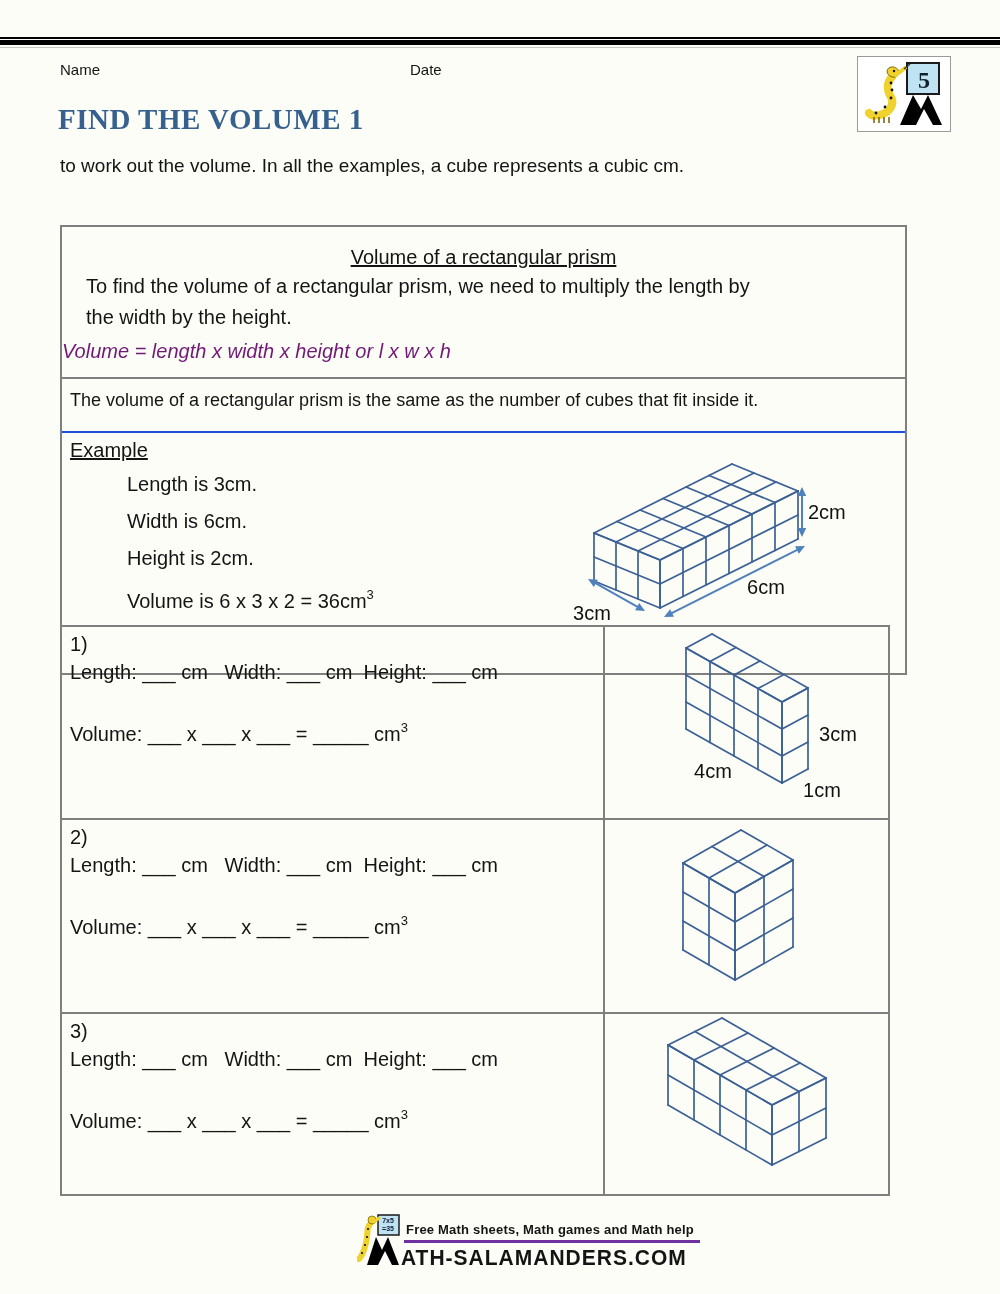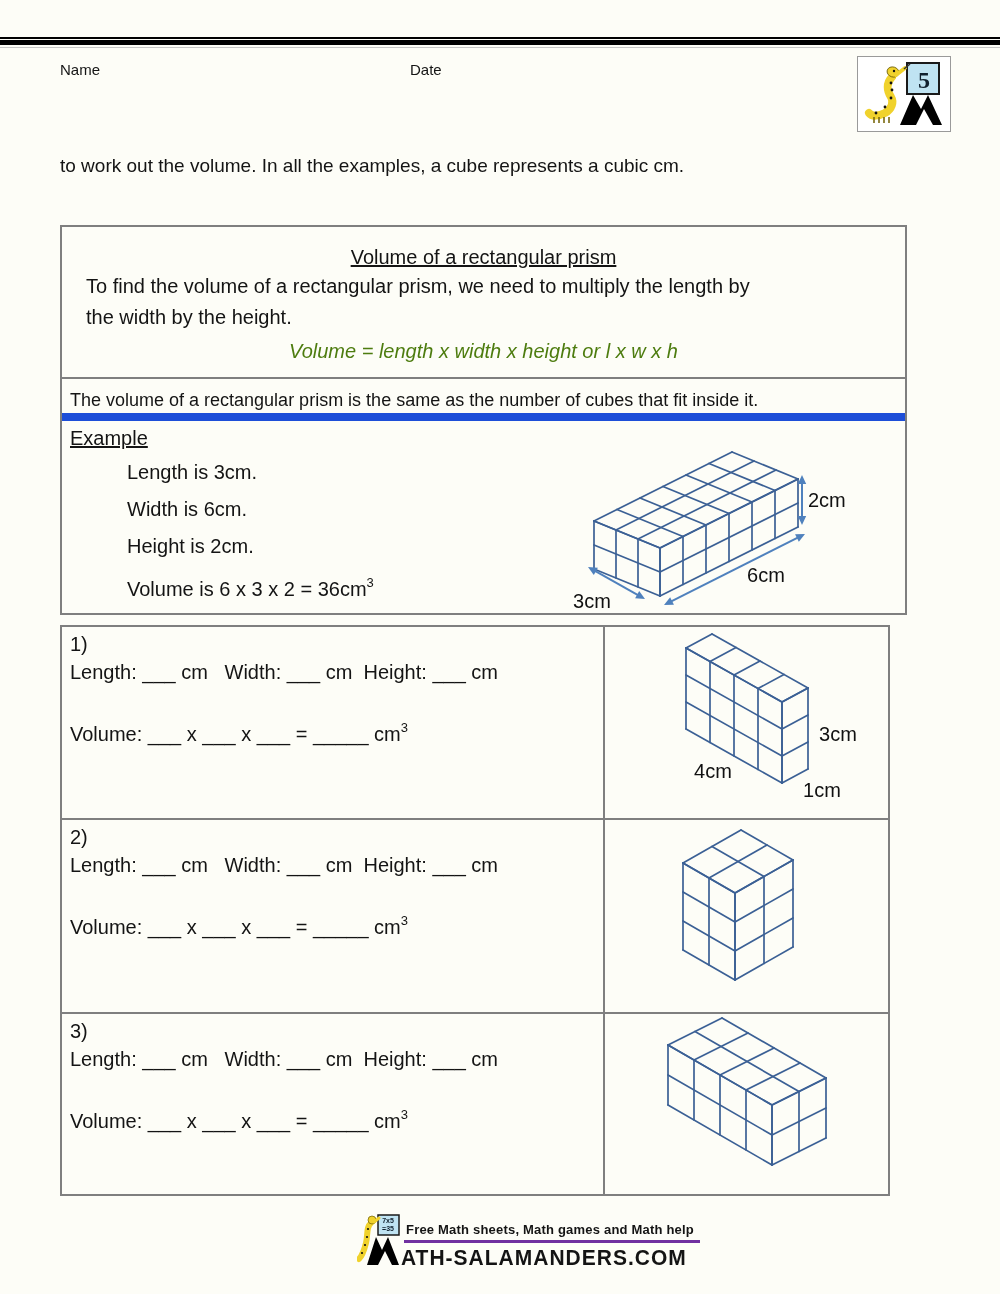--- a/index.html
+++ b/index.html
@@ -18,23 +18,23 @@
   .intro{position:absolute;left:60px;top:149px;width:910px;font-size:19px;line-height:33px;}
   .intro span{display:block;}
 
   .infobox{position:absolute;left:60px;top:225px;width:847px;box-sizing:border-box;
            border:2px solid #7f7f7f;}
   .ib-a{height:131px;border-bottom:2px solid #7f7f7f;padding-top:19px;}
   .ib-heading{text-align:center;font-size:20px;}
   .ib-heading span{text-decoration:underline;}
   .ib-body{font-size:20px;line-height:31px;padding-left:8px;margin-top:2px;margin-left:16px;}
   .ib-body span{display:block;}
-  .ib-formula{text-align:center;font-size:20px;font-style:italic;color:#4d7c0f;margin-top:7px;}
-  .ib-b{height:42px;border-bottom:8px solid #1d4ed8;font-size:18px;padding:11px 0 0 8px;box-sizing:border-box;}
-  .ib-c{height:192px;position:relative;padding:6px 0 0 8px;box-sizing:border-box;}
+  .ib-formula{font-size:20px;font-style:italic;color:#701a75;margin-top:7px;}
+  .ib-b{height:54px;border-bottom:2px solid #1d4ed8;font-size:18px;padding:11px 0 0 8px;box-sizing:border-box;}
+  .ib-c{height:240px;position:relative;padding:6px 0 0 8px;box-sizing:border-box;}
   .ex-label{font-size:20px;text-decoration:underline;}
   .ex-lines{margin:4px 0 0 57px;font-size:20px;line-height:37px;}
   .ex-lines div{white-space:pre;}
   .ex-svg{position:absolute;right:0;top:0;}
 
   .problems{position:absolute;left:60px;top:625px;width:830px;height:571px;box-sizing:border-box;
             border:2px solid #7f7f7f;display:grid;grid-template-columns:541px 1fr;
             grid-template-rows:191px 194px 1fr;}
   .pcell{padding:6px 0 0 8px;}
   .pcell.rb{border-top:2px solid #7f7f7f;}
@@ -79,20 +79,21 @@
         <circle cx="34" cy="33" r="1.4" fill="#111"></circle>
         <circle cx="33" cy="41" r="1.4" fill="#111"></circle>
         <circle cx="27" cy="50" r="1.4" fill="#111"></circle>
         <circle cx="18" cy="56" r="1.4" fill="#111"></circle>
         <circle cx="36" cy="14" r="1.2" fill="#111"></circle>
         <path d="M16 60 l0 6 M21 60 l0 6 M26 60 l0 6 M31 60 l0 6" stroke="#7a6a10" stroke-width="1.6"></path>
       </g>
     </svg>
   </div>
 
+  <div class="page-title">FIND THE VOLUME 1</div>
 
   <div class="intro">
     <span>to work out the volume. In all the examples, a cube represents a cubic cm.</span>
   </div>
 
   <div class="infobox">
     <div class="ib-a">
       <div class="ib-heading">
         <span>Volume of a rectangular prism</span>
       </div>

